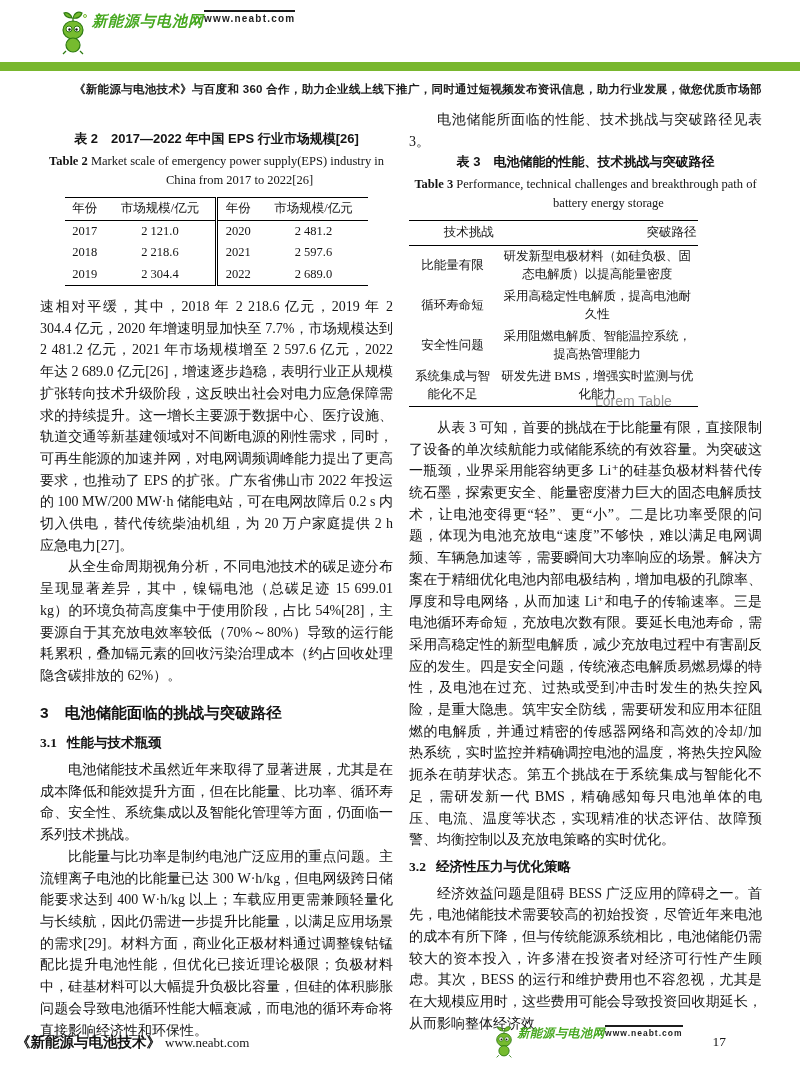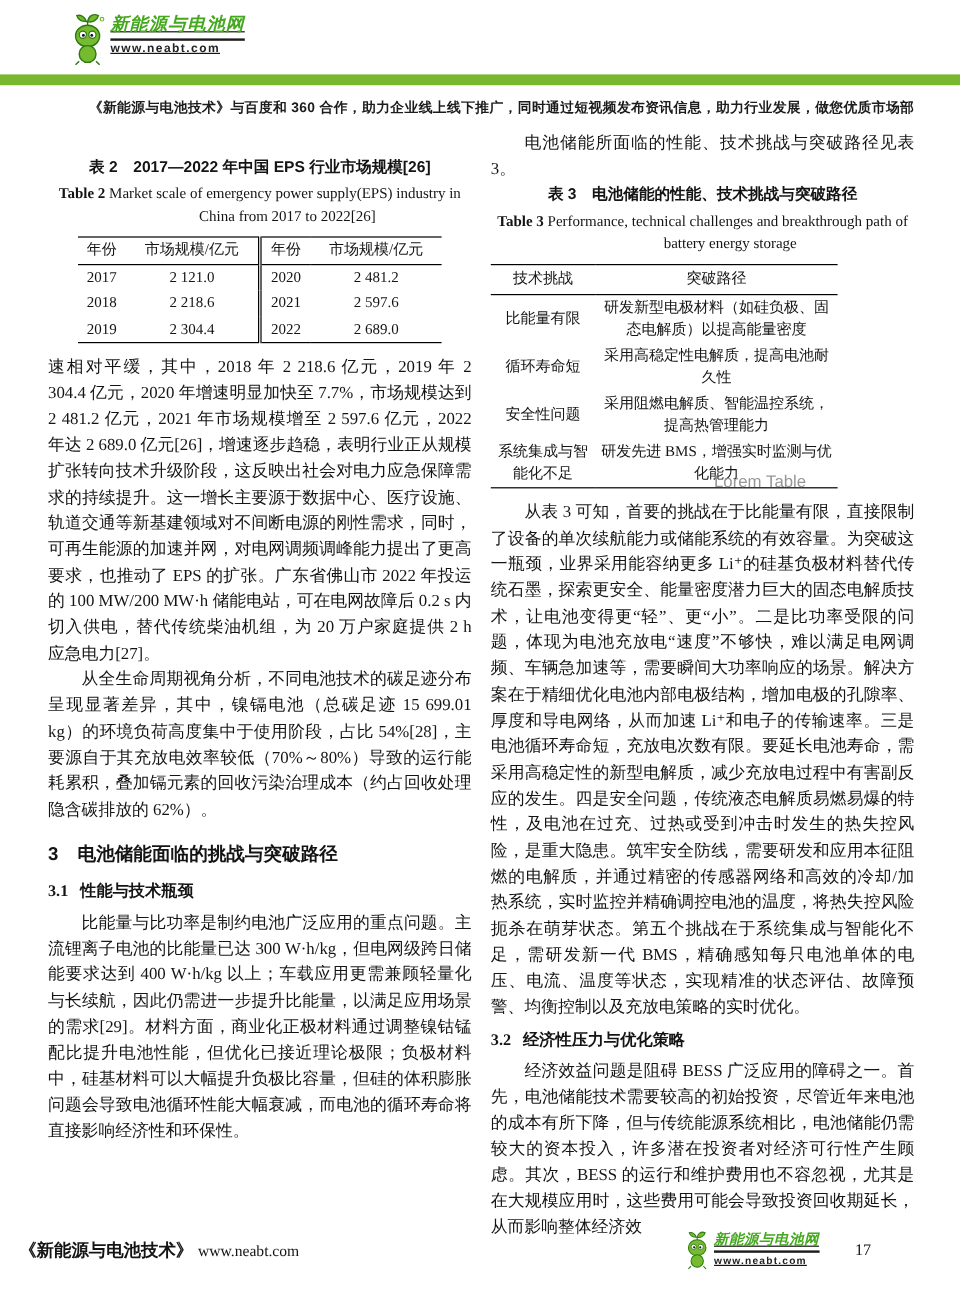--- a/index.html
+++ b/index.html
@@ -6,21 +6,21 @@
   html,body { background:#fff; }
   .page {
     position:relative; width:800px; height:1078px; background:#fff;
     overflow:hidden; color:var(--text-black, #141414);
     font-family:"Liberation Serif","DejaVu Serif",serif;
   }
   
   .header { position:relative; padding:10px 0 0 58px; height:62px; }
   .brand { display:flex; align-items:flex-start; gap:4px; float:left; }
   .mascot { display:block; }
-  .brand-text { display:flex; flex-direction:column;text-decoration:underline; }
+  .brand-text { display:flex; flex-direction:row; }
   .brand-name { color:var(--brand-green,#46a81f); font-weight:bold; font-size:15px;
     font-family:"Liberation Sans","DejaVu Sans",sans-serif; letter-spacing:1px; line-height:22px; font-style:italic;}
   .brand-url { border-top:2px solid #1c1c1c; font-family:"Liberation Sans","DejaVu Sans",sans-serif;
     font-weight:bold; font-size:10px; color:#222; letter-spacing:1.2px; padding-top:1px; }
   .banner { float:left; margin:26px 16px 0 16px; font-size:11.5px; font-weight:bold; color:#1c1c1c;
     font-family:"Liberation Sans","DejaVu Sans",sans-serif; letter-spacing:0.3px; }
   .green-bar { position:absolute; left:0; top:62px; width:800px; height:9px;
     background:var(--bar-green,#79b72e); }
   
   .columns { display:flex; gap:16px; padding:12px 38px 0 40px; }
@@ -34,21 +34,21 @@
   .cap-en { font-size:12.5px; line-height:19px; padding-left:46px; text-indent:-46px;
     margin-bottom:7px; text-align:center; }
   .cap-prefix { font-weight:bold; }
   
   table { border-collapse:collapse; font-size:12.5px; line-height:17.5px; }
   .eps-table { width:86%; margin:0 auto 10px auto; border-top:1.6px solid #000; border-bottom:1.6px solid #000; }
   .eps-table th, .eps-table td { text-align:center; padding:2px 3px; font-weight:normal; }
   .eps-table thead tr { border-bottom:1px solid #000; }
   .eps-table th:nth-child(3), .eps-table td:nth-child(3) { border-left:3px double #000; }
   .challenges-table { width:82%; margin:0 0 10px 0; border-top:1.6px solid #000; border-bottom:1.6px solid #000; }
-  .challenges-table th { font-weight:normal; padding:3px 2px; text-align:center; }
+  .challenges-table th { font-weight:normal; padding:3px 2px; text-align:right; }
   .challenges-table thead tr { border-bottom:1px solid #000; }
   .challenges-table td { text-align:center; vertical-align:middle; padding:2.5px 2px; }
   .challenges-table td:first-child { width:30%; }
   
   .sec-h { font-family:"Liberation Sans","DejaVu Sans",sans-serif; font-weight:bold;
     font-size:15.5px; margin:15px 0 9px 0; text-align:left; }
   .sec-h .h-num { margin-right:16px; }
   .sub-h { font-family:"Liberation Sans","DejaVu Sans",sans-serif; font-weight:bold;
     font-size:13.5px; margin:5px 0 5px 0; text-align:left; }
   .sub-h .h-num { margin-right:10px; font-family:"Liberation Serif","DejaVu Serif",serif; }
@@ -130,20 +130,21 @@
               <td>2 304.4</td>
               <td>2022</td>
               <td>2 689.0</td>
             </tr>
           </tbody>
       </table>
       <p class="body-par">速相对平缓，其中，2018 年 2 218.6 亿元，2019 年 2 304.4 亿元，2020 年增速明显加快至 7.7%，市场规模达到 2 481.2 亿元，2021 年市场规模增至 2 597.6 亿元，2022 年达 2 689.0 亿元[26]，增速逐步趋稳，表明行业正从规模扩张转向技术升级阶段，这反映出社会对电力应急保障需求的持续提升。这一增长主要源于数据中心、医疗设施、轨道交通等新基建领域对不间断电源的刚性需求，同时，可再生能源的加速并网，对电网调频调峰能力提出了更高要求，也推动了 EPS 的扩张。广东省佛山市 2022 年投运的 100 MW/200 MW·h 储能电站，可在电网故障后 0.2 s 内切入供电，替代传统柴油机组，为 20 万户家庭提供 2 h 应急电力[27]。</p>
       <p class="body-par indent">从全生命周期视角分析，不同电池技术的碳足迹分布呈现显著差异，其中，镍镉电池（总碳足迹 15 699.01 kg）的环境负荷高度集中于使用阶段，占比 54%[28]，主要源自于其充放电效率较低（70%～80%）导致的运行能耗累积，叠加镉元素的回收污染治理成本（约占回收处理隐含碳排放的 62%）。</p>
       <div class="sec-h"><span class="h-num">3</span><span>电池储能面临的挑战与突破路径</span></div>
       <div class="sub-h"><span class="h-num">3.1</span><span>性能与技术瓶颈</span></div>
+      <p class="body-par indent">电池储能技术虽然近年来取得了显著进展，尤其是在成本降低和能效提升方面，但在比能量、比功率、循环寿命、安全性、系统集成以及智能化管理等方面，仍面临一系列技术挑战。</p>
       <p class="body-par indent">比能量与比功率是制约电池广泛应用的重点问题。主流锂离子电池的比能量已达 300 W·h/kg，但电网级跨日储能要求达到 400 W·h/kg 以上；车载应用更需兼顾轻量化与长续航，因此仍需进一步提升比能量，以满足应用场景的需求[29]。材料方面，商业化正极材料通过调整镍钴锰配比提升电池性能，但优化已接近理论极限；负极材料中，硅基材料可以大幅提升负极比容量，但硅的体积膨胀问题会导致电池循环性能大幅衰减，而电池的循环寿命将直接影响经济性和环保性。</p>
     </div>
 
     <div class="col">
       <p class="body-par indent">电池储能所面临的性能、技术挑战与突破路径见表 3。</p>
       <div class="cap-cn">表 3　电池储能的性能、技术挑战与突破路径</div>
       <div class="cap-en"><span class="cap-prefix">Table 3</span> <span>Performance, technical challenges and breakthrough path of battery energy storage</span></div>
       <table class="challenges-table">
         <thead>
           <tr>

